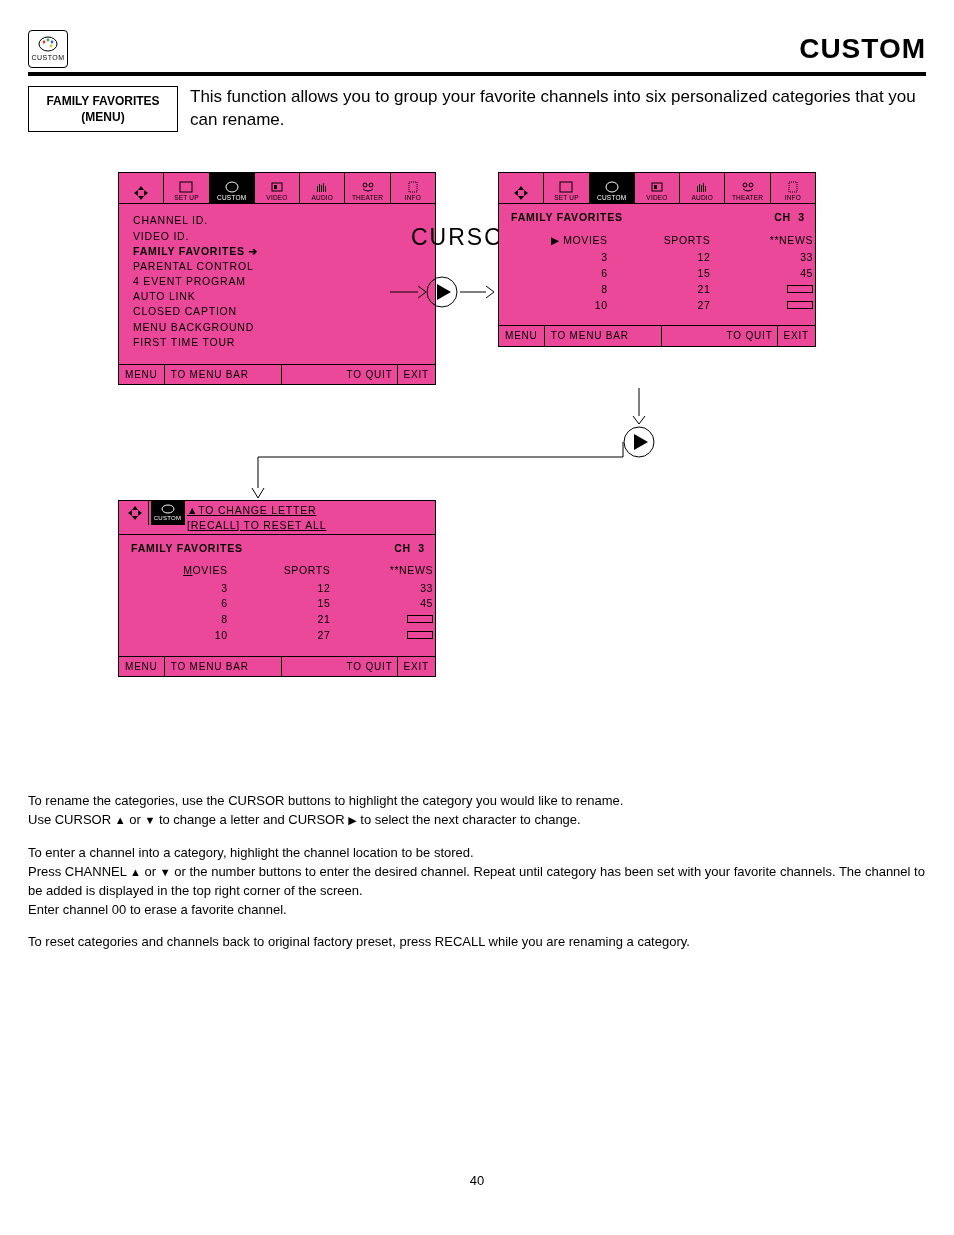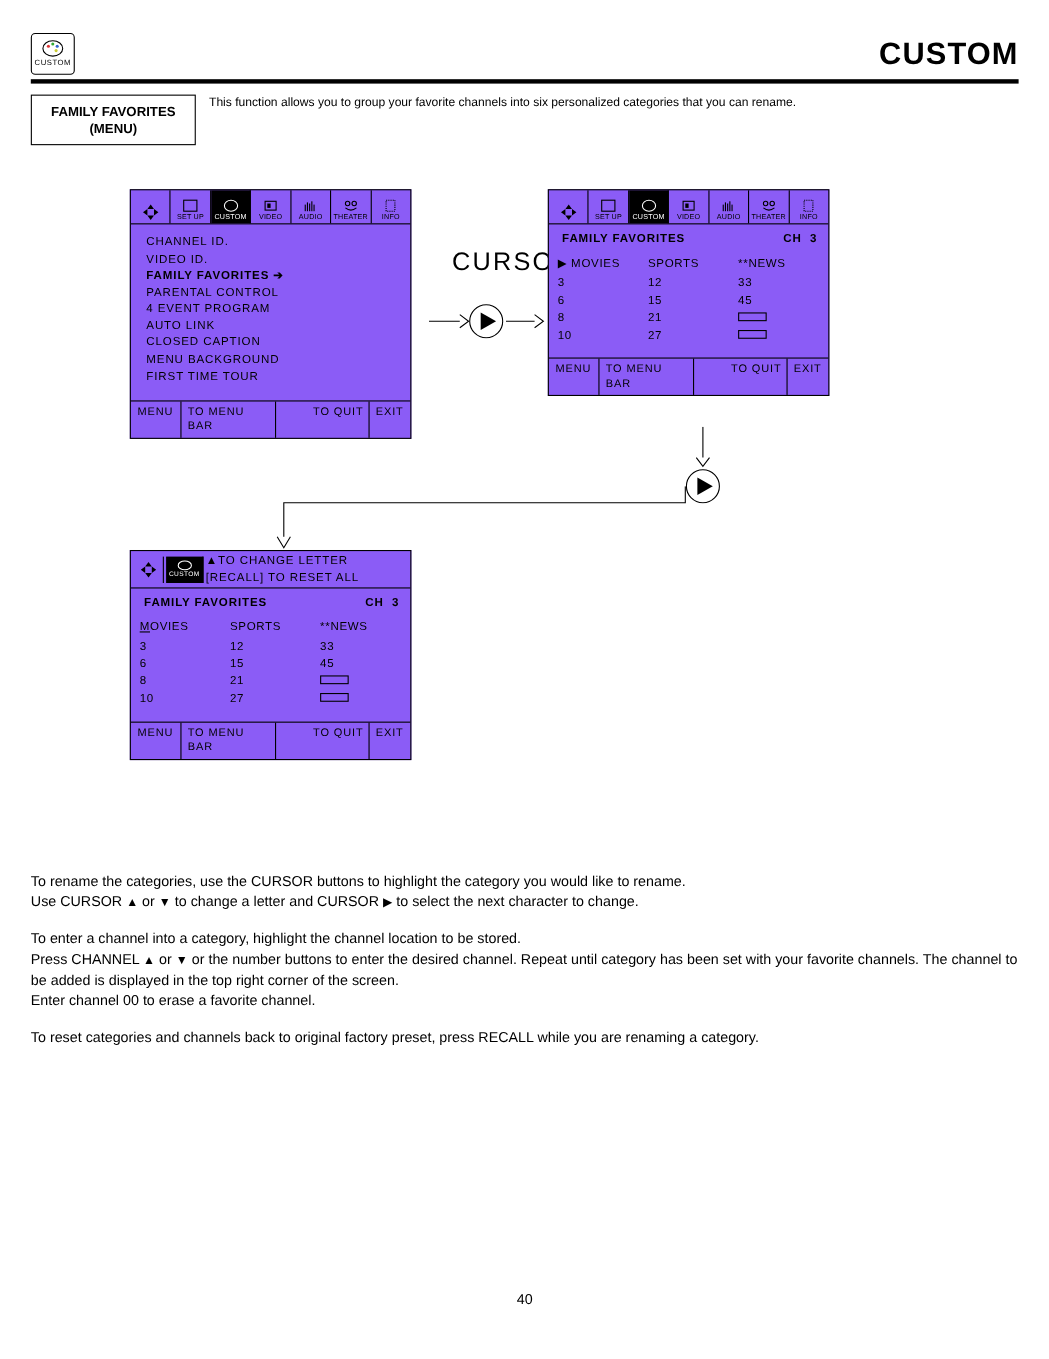--- a/index.html
+++ b/index.html
@@ -25,25 +25,25 @@
     font-size: 28px;
     letter-spacing: 1px;
   }
   .thick-rule { height: 4px; background:#000; margin: 2px 0 10px 0; }
   .intro-row { display: flex; gap: 12px; align-items: stretch; }
   .section-label {
     border: 1px solid #000; padding: 6px 10px; text-align: center;
     font-weight: bold; font-size: 12px; min-width: 150px;
     display:flex; flex-direction:column; justify-content:center;
   }
-  .intro-text { flex: 1; font-size: 11px; }
+  .intro-text { flex: 1; font-size: 17px; }
   .diagram-area { position: relative; margin: 40px 0 30px 0; height: 590px; }
   .osd {
-    position: absolute; border: 1px solid #000; background: #8b5cf6;
-    width: 256px; font-size: 10.5px;
+    position: absolute; border: 1px solid #000; background: #ec4899;
+    width: 318px; font-size: 10.5px;
   }
   .osd-iconbar {
     display:flex; border-bottom:1px solid #000;
   }
   .osd-iconcell {
     flex:1; border-right:1px solid #000; height:30px;
     display:flex; flex-direction:column; align-items:center; justify-content:flex-end;
     font-size:6.5px; letter-spacing:0.2px; padding-bottom:1px;
   }
   .osd-iconcell:last-child { border-right:none; }
@@ -58,32 +58,32 @@
   .osd-footer > div { padding: 3px 6px; }
   .osd-footer .f-menu { border-right:1px solid #000; }
   .osd-footer .f-bar { flex:1; }
   .osd-footer .f-quit { border-left:1px solid #000; flex:1; text-align:right; padding-right:4px;}
   .osd-footer .f-exit { border-left:1px solid #000; }
   .ff-header {
     display:flex; justify-content:space-between; font-weight:bold;
     padding: 6px 10px 4px 12px; letter-spacing:0.8px;
   }
   .ff-cols { display:flex; padding: 4px 2px 12px 8px; gap: 2px; }
-  .ff-col { flex:1; text-align:left; font-size:10.5px; letter-spacing:0.6px; line-height:1.5;}
+  .ff-col { flex:1; text-align:right; font-size:10.5px; letter-spacing:0.6px; line-height:1.5;}
   .ff-col .colhead { margin-bottom:2px; white-space:nowrap;}
   .empty-slot { display:inline-block; width:26px; height:8px; border:1px solid #000; }
   .cursor-label {
     position:absolute; font-size:23px; letter-spacing:2px;
   }
   .play-icon {
     position:absolute; width:32px; height:32px;
   }
   .arrow-line { position:absolute; }
   .help-top {
-    display:flex; align-items:center; gap:2px; padding: 0 2px;
+    display:flex; gap:2px; padding: 0 2px; text-decoration: underline;
   }
   .help-top .cursor-nub {
     width:28px; height:24px; border-right:1px solid #000;
     display:flex; flex-direction:column; align-items:center; justify-content:center;
   }
   .help-top .cust-nub {
     width:34px; height:24px; border-right:1px solid #000;
     background:#000; color:#fff; font-size:6px;
     display:flex; flex-direction:column; align-items:center; justify-content:center;
     letter-spacing:0.3px;

